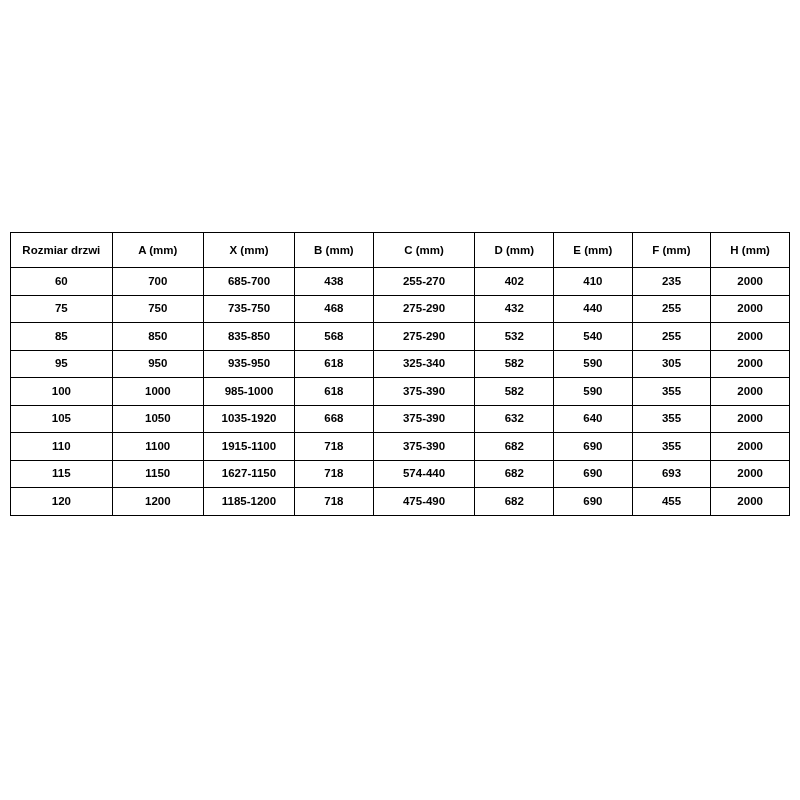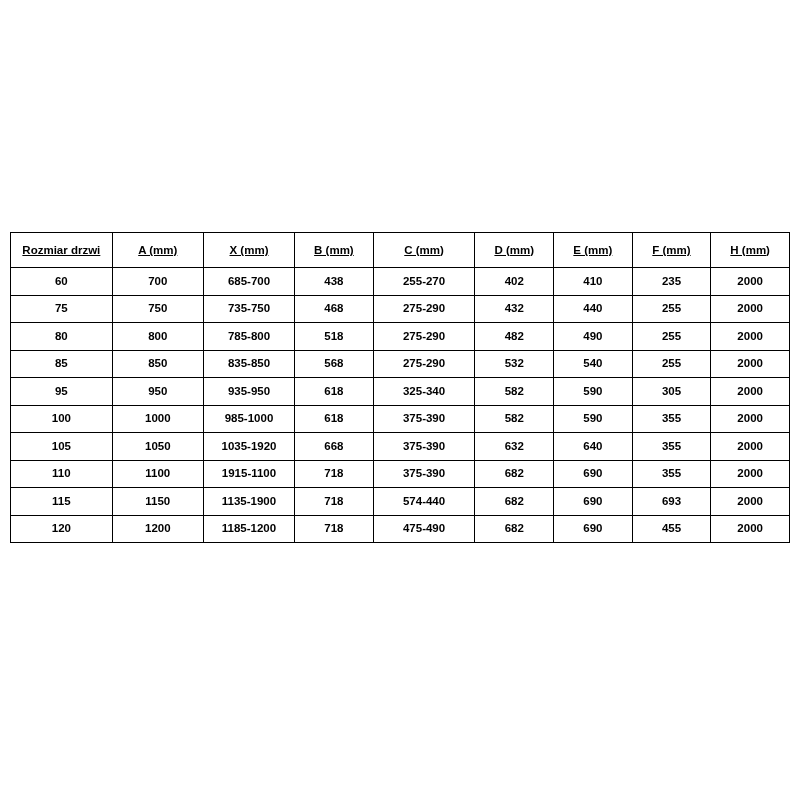--- a/index.html
+++ b/index.html
@@ -39,21 +39,20 @@
     font-size: 11.5px;
     font-weight: bold;
     height: 26.5px;
     padding: 0 2px;
     line-height: 1.1;
     white-space: nowrap;
   }
   table.spec thead th {
     height: 34px;
     font-size: 11.5px;
-    text-decoration: underline;
   }
   
   col.c0 { width: 97px; }
   col.c1 { width: 87px; }
   col.c2 { width: 87px; }
   col.c3 { width: 75px; }
   col.c4 { width: 97px; }
   col.c5 { width: 75px; }
   col.c6 { width: 75px; }
   col.c7 { width: 75px; }
@@ -106,31 +105,20 @@
           <td>750</td>
           <td>735-750</td>
           <td>468</td>
           <td>275-290</td>
           <td>432</td>
           <td>440</td>
           <td>255</td>
           <td>2000</td>
         </tr>
         <tr>
-          <td>80</td>
-          <td>800</td>
-          <td>785-800</td>
-          <td>518</td>
-          <td>275-290</td>
-          <td>482</td>
-          <td>490</td>
-          <td>255</td>
-          <td>2000</td>
-        </tr>
-        <tr>
           <td>85</td>
           <td>850</td>
           <td>835-850</td>
           <td>568</td>
           <td>275-290</td>
           <td>532</td>
           <td>540</td>
           <td>255</td>
           <td>2000</td>
         </tr>
@@ -174,21 +162,21 @@
           <td>718</td>
           <td>375-390</td>
           <td>682</td>
           <td>690</td>
           <td>355</td>
           <td>2000</td>
         </tr>
         <tr>
           <td>115</td>
           <td>1150</td>
-          <td>1135-1900</td>
+          <td>1627-1150</td>
           <td>718</td>
           <td>574-440</td>
           <td>682</td>
           <td>690</td>
           <td>693</td>
           <td>2000</td>
         </tr>
         <tr>
           <td>120</td>
           <td>1200</td>

